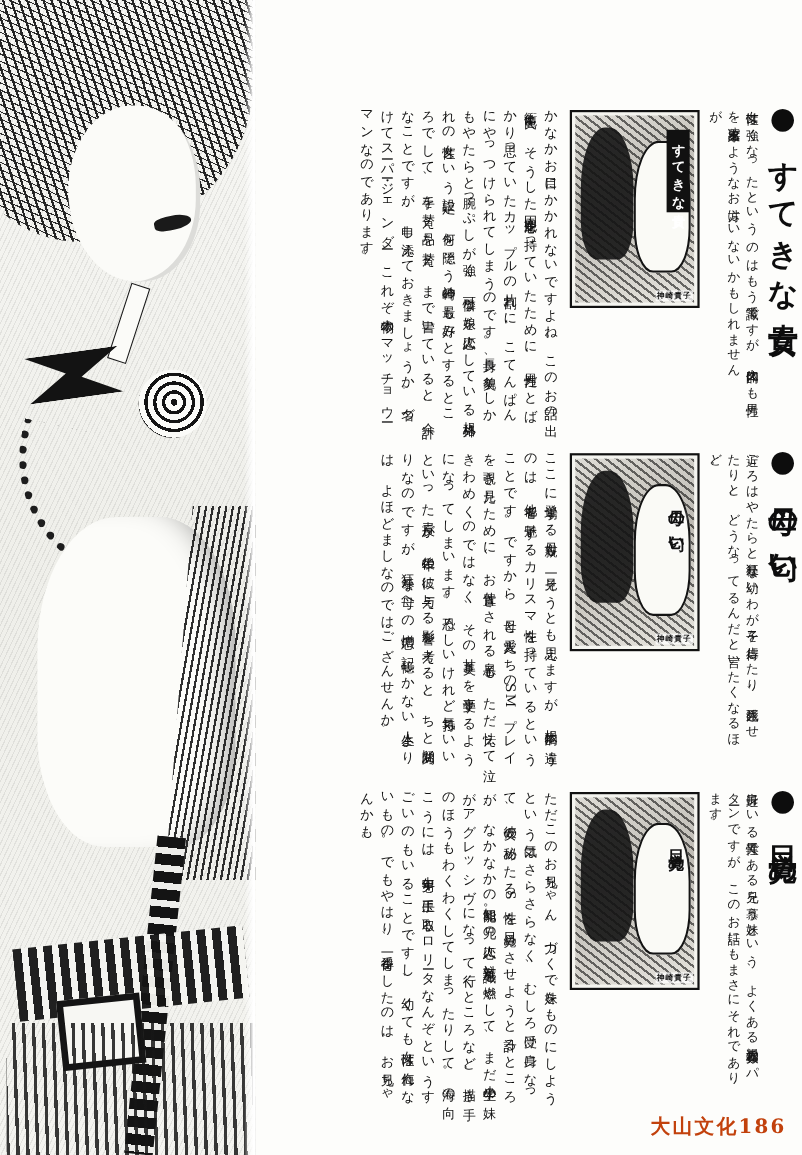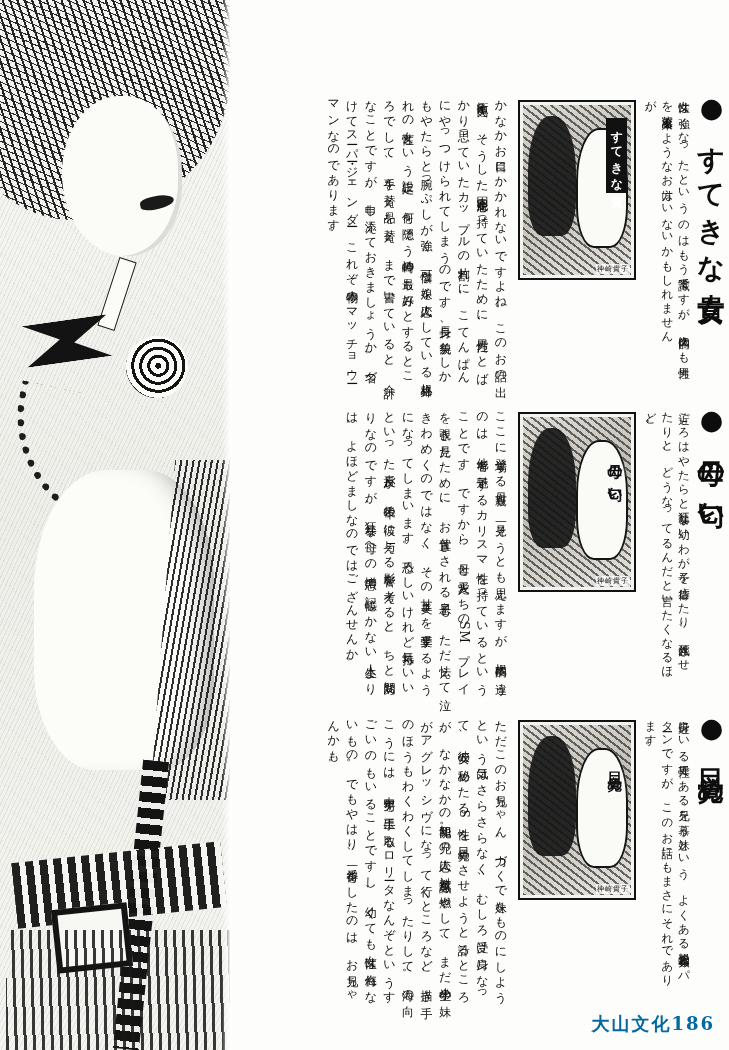--- a/index.html
+++ b/index.html
@@ -252,20 +252,21 @@
   }
   .cover .author {
     position: absolute;
     right: 4px; bottom: 4px;
     font-family: "DejaVu Serif", serif;
     font-size: 7px;
     letter-spacing: 1px;
     color: #111;
     background: rgba(255,255,255,.75);
     padding: 0 1px;
+    font-weight: bold;
   }
 
   .body-cols {
     writing-mode: vertical-rl;
     font-family: "DejaVu Serif", serif;
     font-size: 12px;
     line-height: 1.55;
     letter-spacing: 1.2px;
     height: 286px;
     max-height: 286px;
@@ -274,21 +275,21 @@
   }
 
   .footer {
     position: absolute;
     right: 14px;
     bottom: 14px;
     font-family: "DejaVu Serif", serif;
     font-size: 18px;
     font-weight: bold;
     letter-spacing: 2px;
-    color: #0369a1;
+    color: #c2410c;
   }
 </style>
 </head>
 <body>
 
 <div id="page">
 
   <div class="artwork">
     <div class="hair"></div>
     <div class="face"></div>

